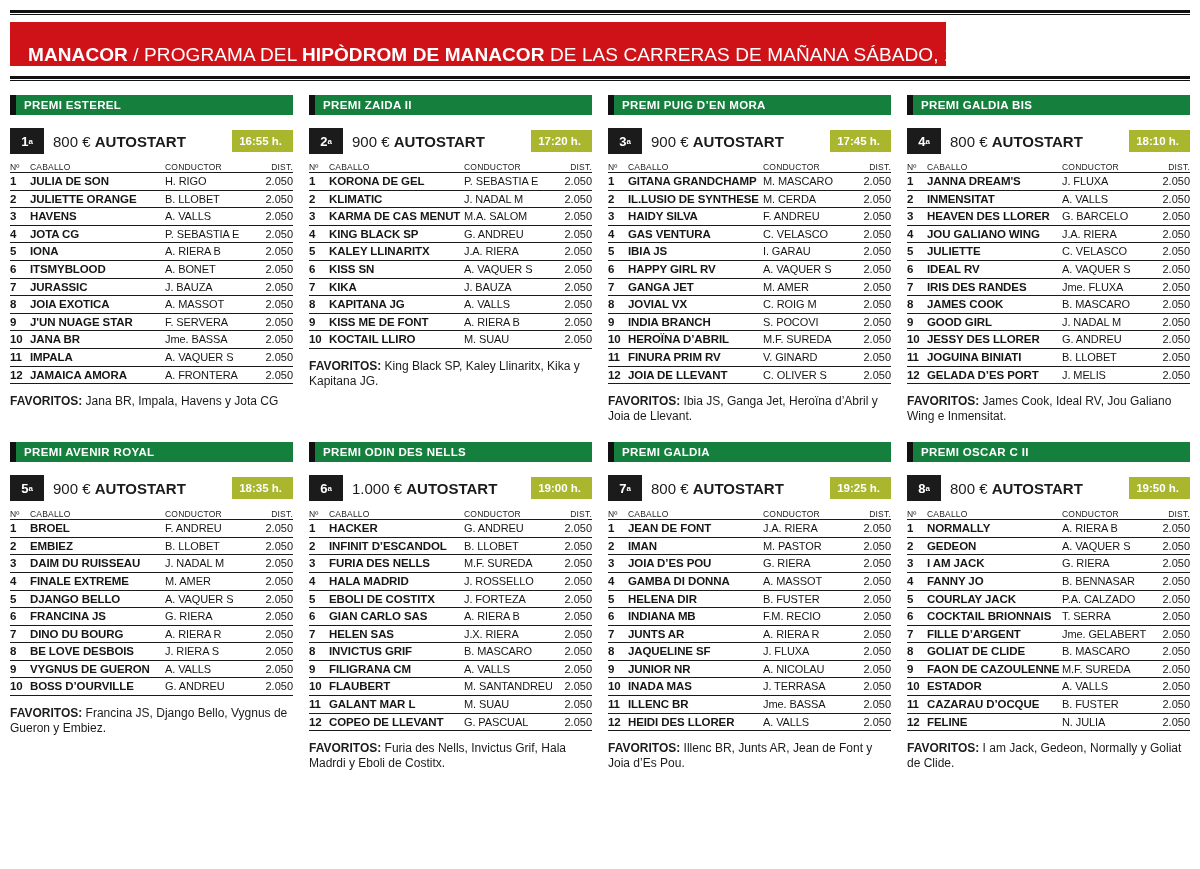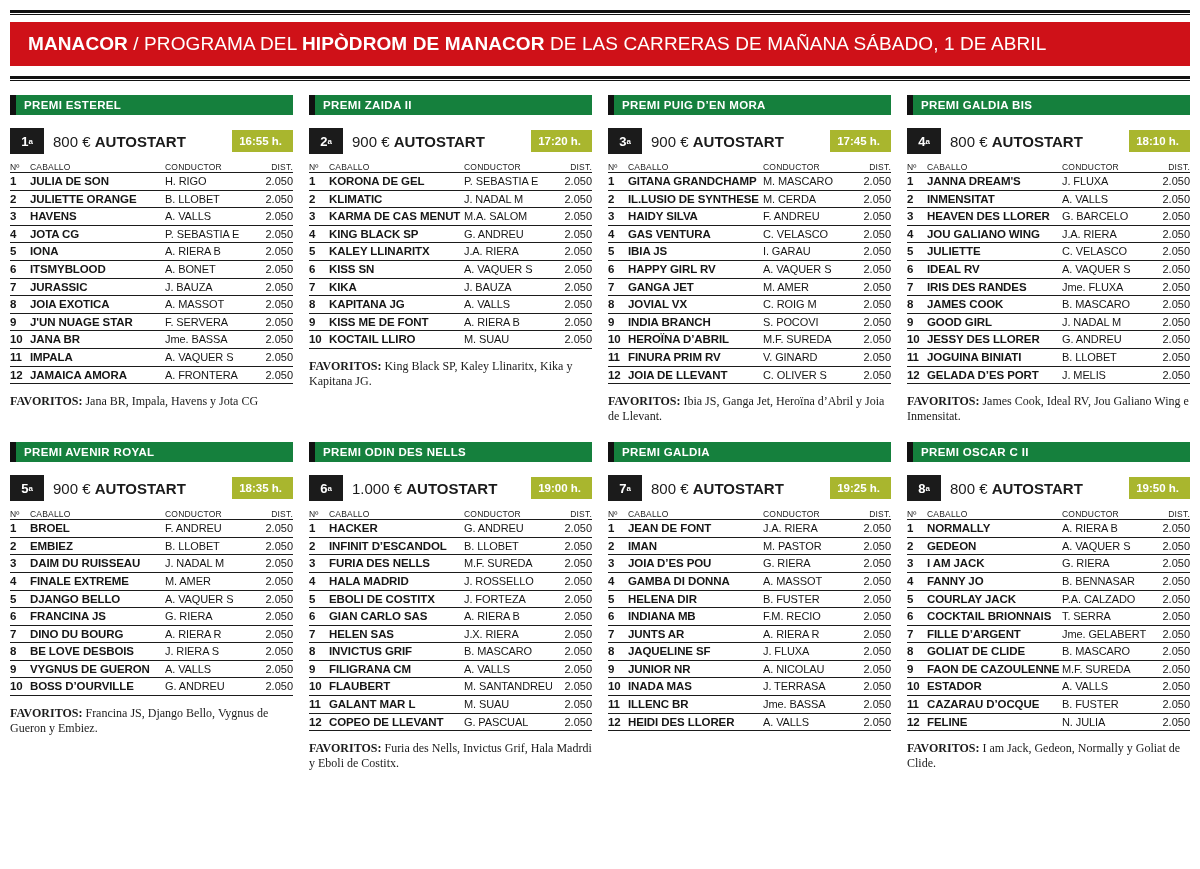--- a/index.html
+++ b/index.html
@@ -11,22 +11,22 @@
     color: #161616;
     overflow: hidden;
   }
   .page { position: relative; width: 1200px; height: 869px; background:#fff; }
 
   
   .top-rule-thick { position:absolute; left:10px; top:10px; width:1180px; height:3px; background:#111; }
   .top-rule-thin  { position:absolute; left:10px; top:14px; width:1180px; height:1px; background:#111; }
 
   .masthead {
-    position:absolute; left:10px; top:22px; width:1180px; height:44px;
-    background:#cf1118; display:flex; align-items:center;
+    position:absolute; left:10px; top:22px; width:936px; height:44px;
+    background:#cf1118; display:flex; align-items:flex-end;
   }
   .masthead-inner {
     padding-left:18px;
     color:#fff;
     font-size:19px;
     letter-spacing:.1px;
     white-space:nowrap;
     font-weight:400;
   }
   .masthead-inner b { font-weight:800; }
@@ -116,21 +116,20 @@
   td.col-num { font-weight:800; font-size:11.5px; letter-spacing:-.2px; }
   td.col-name { font-weight:800; letter-spacing:-.1px; font-size:11.5px; }
   td.col-drv { font-weight:400; font-size:11px; letter-spacing:-.1px; }
   td.col-dist { font-weight:400; font-size:11px; text-align:right; }
 
   .favorites {
     margin-top:10px;
     font-size:12px;
     line-height:15px;
     color:#1b1b1b;
-    font-family:Liberation Serif, serif;
   }
   .favorites b { font-weight:800; }
 </style>
 </head>
 <body>
 
 <div class="page">
 
   <div class="top-rule-thick"></div>
   <div class="top-rule-thin"></div>
@@ -798,20 +797,21 @@
               <td class="col-dist">2.050</td>
             </tr>
             <tr>
               <td class="col-num">12</td>
               <td class="col-name">HEIDI DES LLORER</td>
               <td class="col-drv">A. VALLS</td>
               <td class="col-dist">2.050</td>
             </tr>
           </tbody>
         </table>
+        <div class="favorites"><b>FAVORITOS:</b> <span>Illenc BR, Junts AR, Jean de Font y Joia d’Es Pou.</span></div>
       </div>
       <div class="race">
         <div class="race-title">
           <span class="race-title-text">PREMI OSCAR C II</span>
         </div>
         <div class="race-meta">
           <div class="race-num">
             <span>8</span>
             <sup>a</sup>
           </div>

